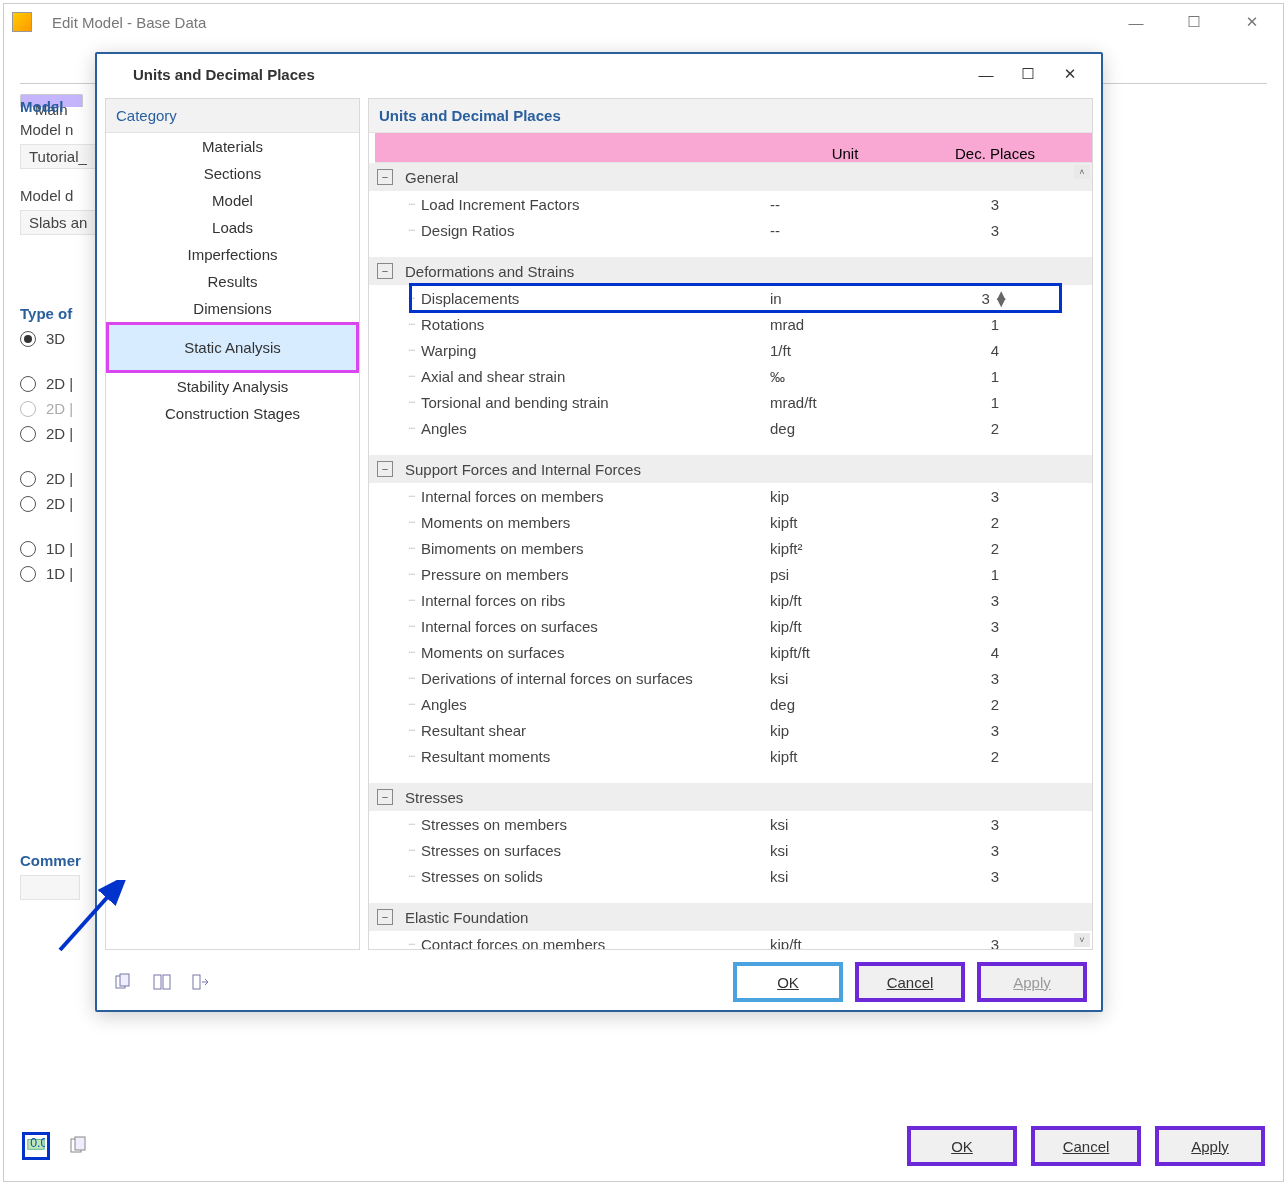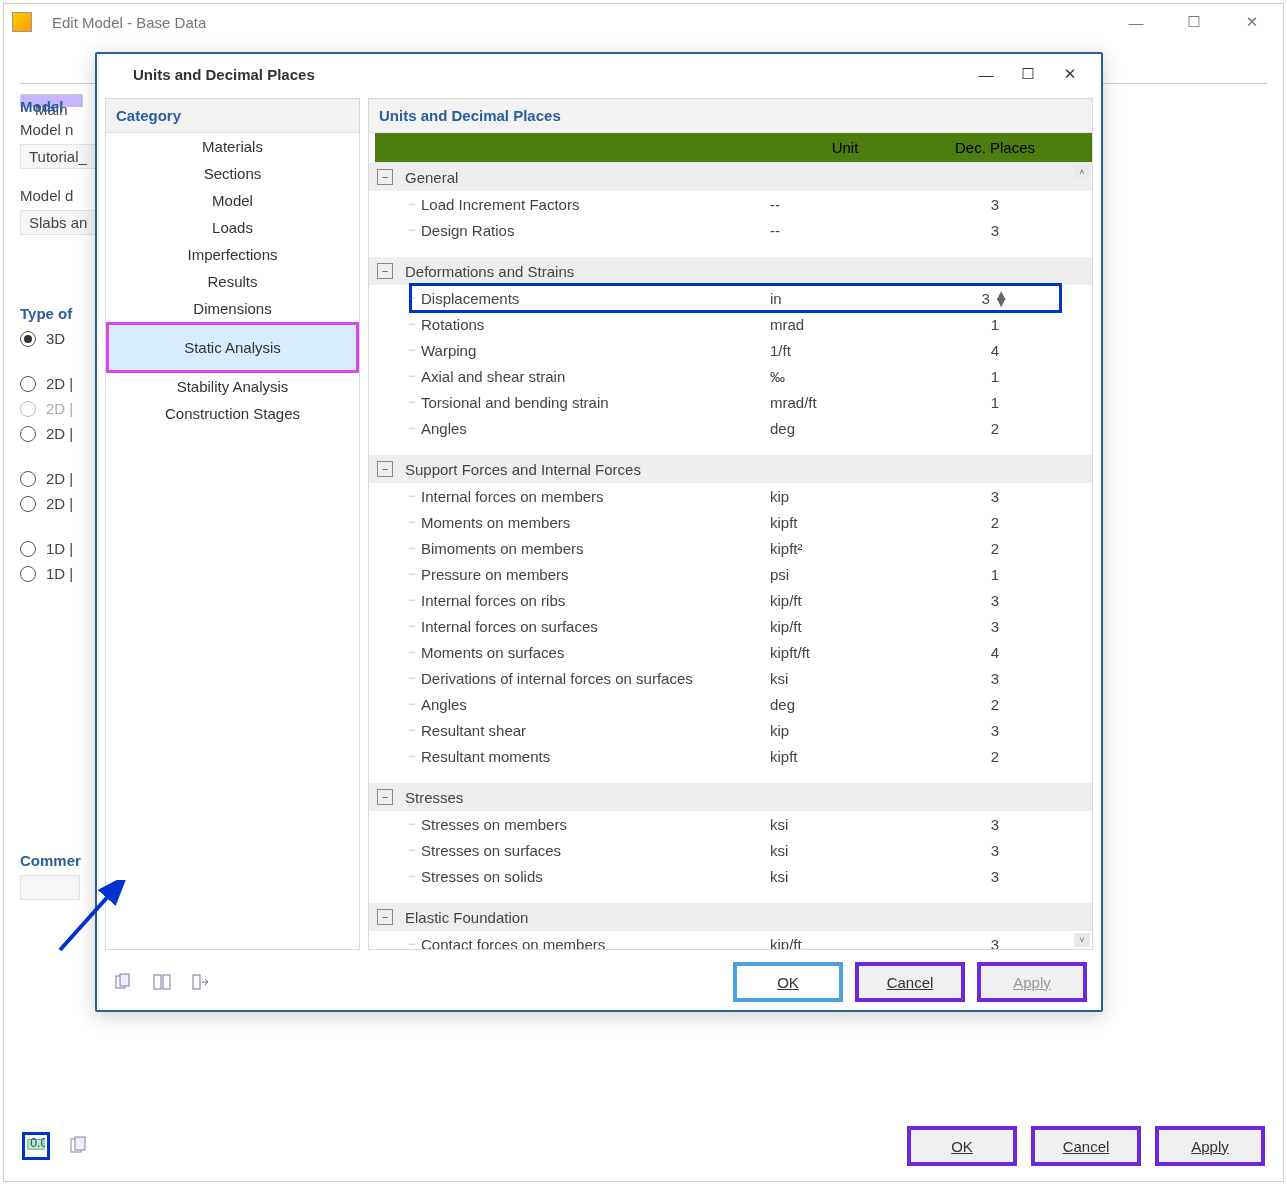--- a/index.html
+++ b/index.html
@@ -30,27 +30,27 @@
 .footer-icon.highlight { border: 3px solid #0033cc; padding:2px; }
 
 
 .inner-dialog { position: absolute; left: 95px; top: 52px; width: 1008px; height: 960px; border: 2px solid #2a5f9e; background: #fff; box-shadow: 0 4px 20px rgba(0,0,0,0.2); z-index: 10; border-radius: 2px;}
 .inner-titlebar { height: 40px; display: flex; align-items: center; padding: 0 10px; background: #fff; }
 .inner-titlebar .title { font-weight: 600; color: #333; }
 .inner-titlebar .spacer { flex:1; }
 .wctrl { width: 42px; height: 30px; display:flex; align-items:center; justify-content:center; color:#333; }
 .inner-body { display: flex; height: 860px; }
 .cat-panel { width: 255px; border: 1px solid #d9d9d9; margin: 4px 0 4px 8px; background:#fff; }
-.cat-header { background: #f2f2f2; color:#2a5f9e; font-weight:700; padding:8px 10px; border-bottom:1px solid #e3e3e3; }
+.cat-header { background: #f2f2f2; color:#2a5f9e; font-weight:400; padding:8px 10px; border-bottom:1px solid #e3e3e3; }
 .cat-item { padding: 5px 10px; color:#333; cursor: default; text-align: center; }
 .cat-item.selected { background:#d8ecff; border:3px solid #d946ef; padding:14px 7px; }
 
 .grid-panel { flex:1; margin:4px 8px 4px 8px; border:1px solid #d9d9d9; display:flex; flex-direction:column; overflow:hidden; background:#fff;}
 .grid-title { background:#f2f2f2; color:#2a5f9e; font-weight:600; padding:8px 10px; border-bottom:1px solid #e3e3e3; }
-.grid-headrow { display:flex; background:#4d7c0f; border-bottom:1px solid #e3e3e3; height:30px; align-items:center;margin-left:6px; }
+.grid-headrow { display:flex; background:#f9a8d4; border-bottom:1px solid #e3e3e3; height:30px; align-items:flex-end;margin-left:6px; }
 .col-name { flex:1; padding-left: 48px; }
 .col-unit { width: 150px; text-align:center; }
 .col-dec { width: 150px; text-align:center; }
 .col-scroll { width: 22px; }
 .grid-scroll { flex:1; overflow-y:auto; position:relative; background:#fff;}
 .group-row { display:flex; align-items:center; background:#eeeeee; height:28px; color:#444; }
 .group-row .toggle { width:16px; height:16px; border:1px solid #888; margin: 0 12px 0 8px; display:flex; align-items:center; justify-content:center; font-size:11px; line-height:1; color:#555;}
 .data-row { display:flex; align-items:center; height:26px; color:#444; }
 .data-row .tree-indent { width:52px; display:flex; justify-content:flex-end; padding-right:6px; }
 .dash { color:#bbb; font-size:11px; }

